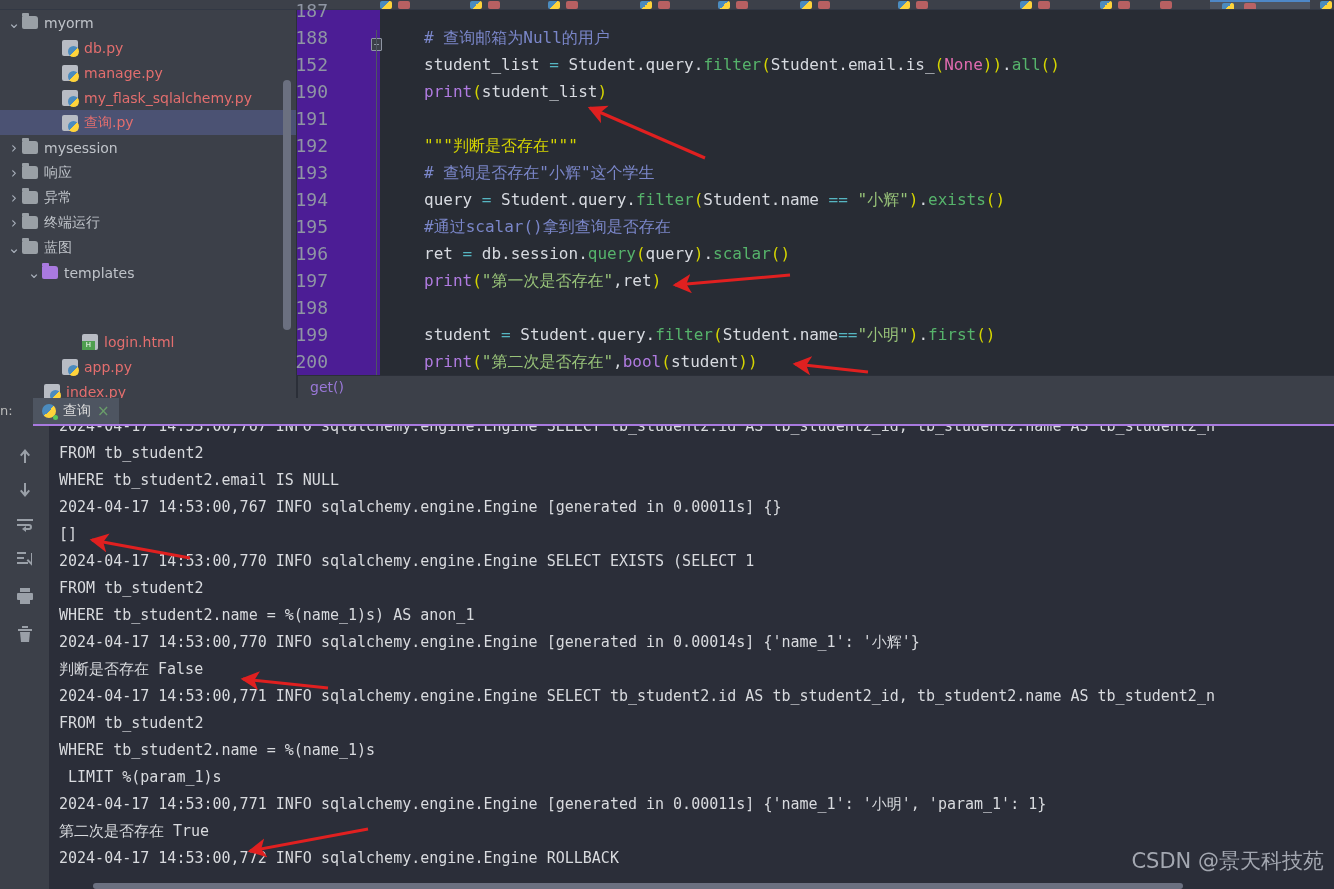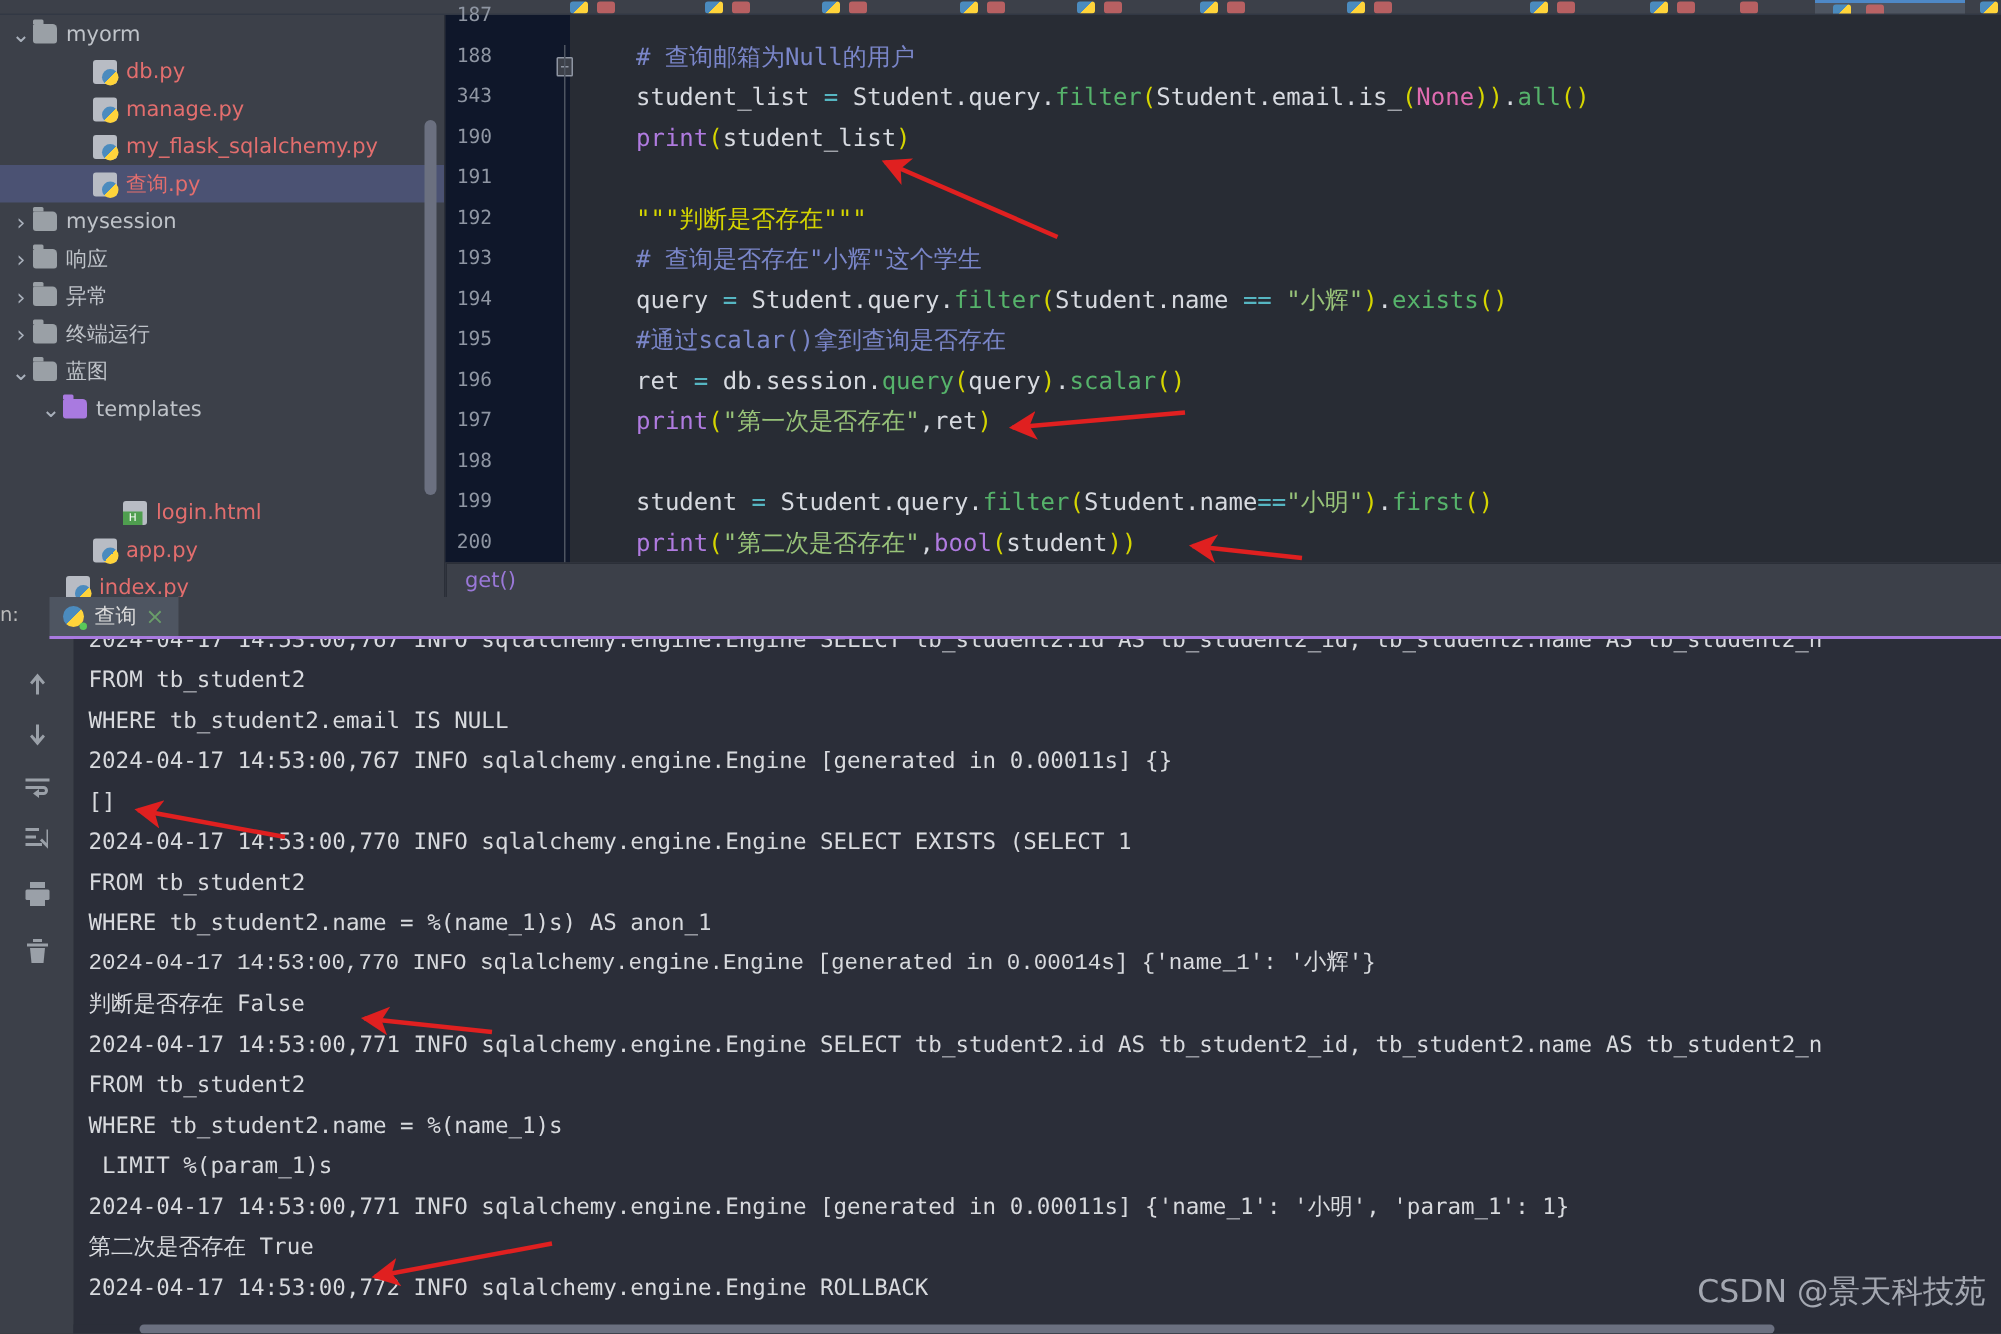--- a/index.html
+++ b/index.html
@@ -100,23 +100,23 @@
     position:absolute; right:0; top:0; width:1px; height:100%; background:#2b2f38;
   }
 
   
   .editor {
     position:absolute; left:297px; top:10px; width:1037px; height:365px;
     background:#282c34;
   }
   .gutter {
     position:absolute; left:0; top:0; width:83px; height:365px;
-    background:#0f172a;
+    background:#4c1d95;
     color:#8f96a3; font-family:"DejaVu Sans Mono", monospace;
-    font-size:13px;
+    font-size:18px;
   }
   .gutter .ln {
     position:absolute; right:52px; text-align:right; width:40px; height:27px;
     line-height:27px;
   }
   .fold {
     position:absolute; left:74px; top:28px; width:11px; height:13px;
     border:1px solid #8f96a3; border-radius:1px;
     background:#3c4049;
   }
@@ -347,21 +347,21 @@
       </div>
     <div class="tree-scroll"></div>
     <div class="sidebar-rightline"></div>
   </div>
 
   <div class="editor">
     <div class="gutter">
       <div id="gutter-host">
           <div class="ln" style="top: -13px;">187</div>
           <div class="ln" style="top: 14px;">188</div>
-          <div class="ln" style="top: 41px;">343</div>
+          <div class="ln" style="top: 41px;">152</div>
           <div class="ln" style="top: 68px;">190</div>
           <div class="ln" style="top: 95px;">191</div>
           <div class="ln" style="top: 122px;">192</div>
           <div class="ln" style="top: 149px;">193</div>
           <div class="ln" style="top: 176px;">194</div>
           <div class="ln" style="top: 203px;">195</div>
           <div class="ln" style="top: 230px;">196</div>
           <div class="ln" style="top: 257px;">197</div>
           <div class="ln" style="top: 284px;">198</div>
           <div class="ln" style="top: 311px;">199</div>
@@ -434,21 +434,21 @@
 
     <div class="console" id="console-host">
         <div class="cline" style="margin-top: -13px;">2024-04-17 14:53:00,767 INFO sqlalchemy.engine.Engine SELECT tb_student2.id AS tb_student2_id, tb_student2.name AS tb_student2_n</div>
         <div class="cline" style="margin-top: 0px;">FROM tb_student2</div>
         <div class="cline" style="margin-top: 0px;">WHERE tb_student2.email IS NULL</div>
         <div class="cline" style="margin-top: 0px;">2024-04-17 14:53:00,767 INFO sqlalchemy.engine.Engine [generated in 0.00011s] {}</div>
         <div class="cline" style="margin-top: 0px;">[]</div>
         <div class="cline" style="margin-top: 0px;">2024-04-17 14:53:00,770 INFO sqlalchemy.engine.Engine SELECT EXISTS (SELECT 1</div>
         <div class="cline" style="margin-top: 0px;">FROM tb_student2</div>
         <div class="cline" style="margin-top: 0px;">WHERE tb_student2.name = %(name_1)s) AS anon_1</div>
-        <div class="cline" style="margin-top: 0px; font-family: Liberation Mono, monospace;">2024-04-17 14:53:00,770 INFO sqlalchemy.engine.Engine [generated in 0.00014s] {'name_1': '小辉'}</div>
+        <div class="cline" style="margin-top: 0px;">2024-04-17 14:53:00,770 INFO sqlalchemy.engine.Engine [generated in 0.00014s] {'name_1': '小辉'}</div>
         <div class="cline" style="margin-top: 0px;">判断是否存在 False</div>
         <div class="cline" style="margin-top: 0px;">2024-04-17 14:53:00,771 INFO sqlalchemy.engine.Engine SELECT tb_student2.id AS tb_student2_id, tb_student2.name AS tb_student2_n</div>
         <div class="cline" style="margin-top: 0px;">FROM tb_student2</div>
         <div class="cline" style="margin-top: 0px;">WHERE tb_student2.name = %(name_1)s</div>
         <div class="cline" style="margin-top: 0px;"> LIMIT %(param_1)s</div>
         <div class="cline" style="margin-top: 0px;">2024-04-17 14:53:00,771 INFO sqlalchemy.engine.Engine [generated in 0.00011s] {'name_1': '小明', 'param_1': 1}</div>
         <div class="cline" style="margin-top: 0px;">第二次是否存在 True</div>
         <div class="cline" style="margin-top: 0px;">2024-04-17 14:53:00,772 INFO sqlalchemy.engine.Engine ROLLBACK</div>
       </div>
 

